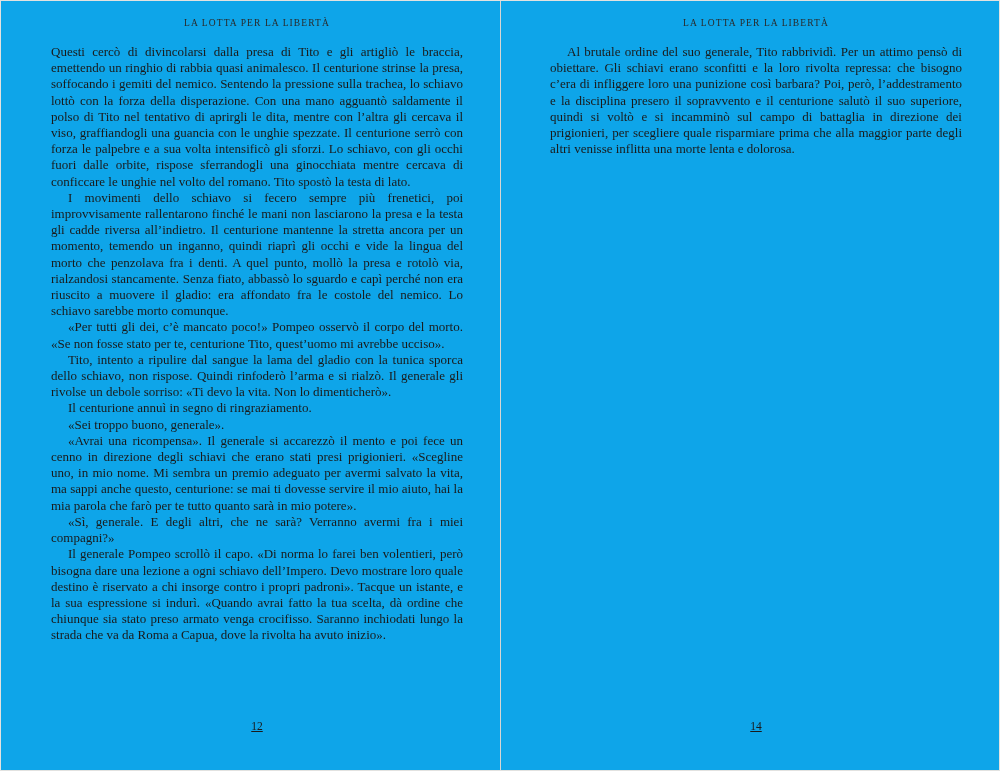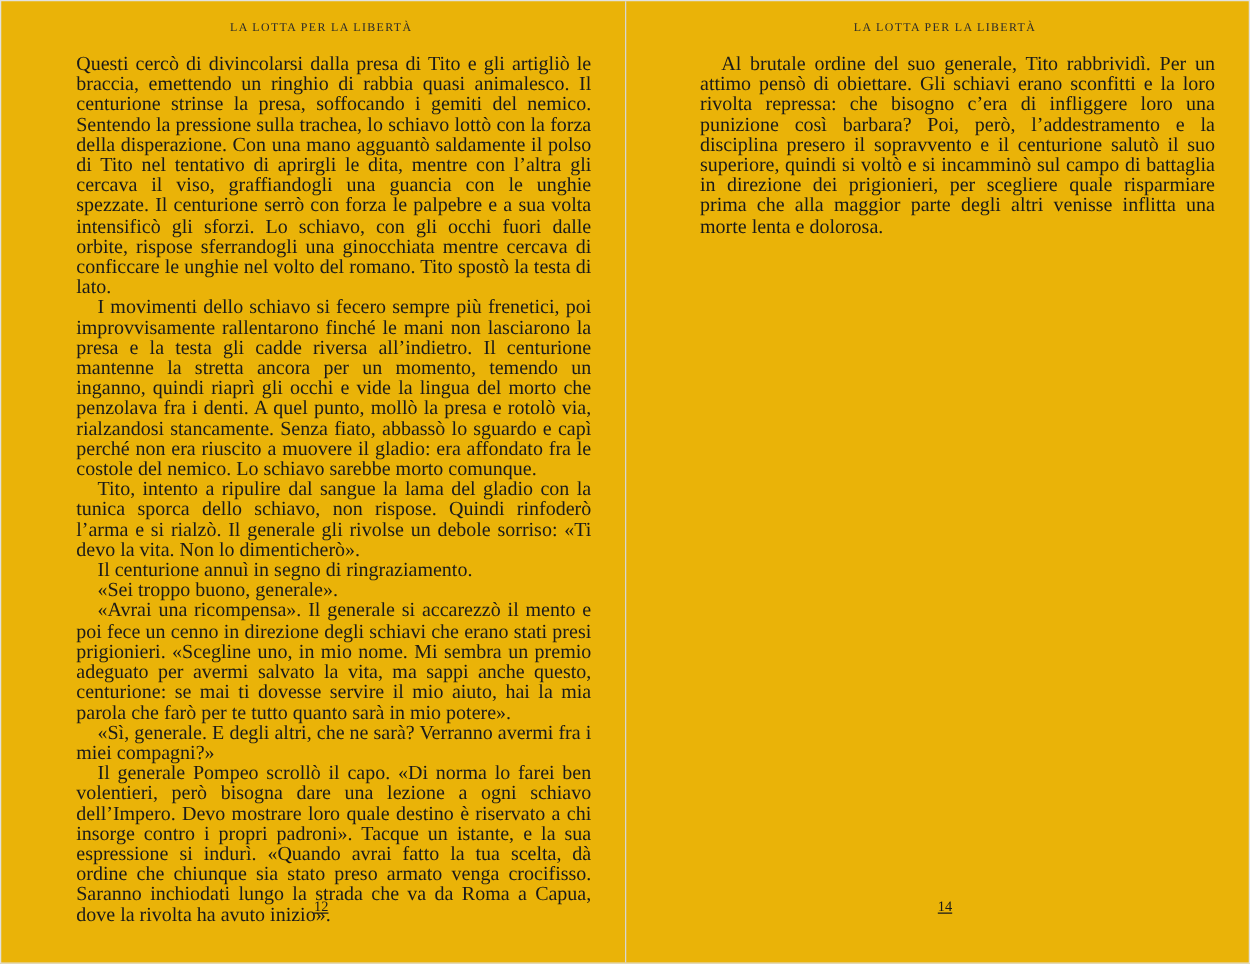--- a/index.html
+++ b/index.html
@@ -7,21 +7,21 @@
   body {
     background: #f5f5f3;
     font-family: "Liberation Serif", "DejaVu Serif", serif;
     color: #1a1a1a;
     -webkit-font-smoothing: antialiased;
   }
   .spread {
     position: relative;
     width: 1000px;
     height: 771px;
-    background: #eab308;
+    background: #0ea5e9;
     border: 1px solid #e2e2e0;
     display: flex;
   }
   .page {
     position: relative;
     width: 499px;
     height: 769px;
   }
   .gutter {
     position: absolute;
@@ -38,24 +38,24 @@
     width: 412px;
     text-align: center;
     font-size: 9.5px;
     letter-spacing: 1.1px;
     color: #2a2a2a;
     white-space: nowrap;
   }
   .text-block {
     position: absolute;
     top: 43px;
-    left: 60px;
+    left: 50px;
     width: 412px;
     text-align: justify;
-    font-size: 16px;
+    font-size: 13px;
     line-height: 16.2px;
     color: #1a1a1a;
   }
   .para { text-indent: 17px; }
   .para.no-indent { text-indent: 0; }
   .page-number {
     position: absolute;
     top: 719px;
     left: 50px;
     width: 412px;
@@ -69,20 +69,21 @@
 <body>
 
 <div class="spread">
 
   <div class="page page-left">
     <div class="running-header">LA LOTTA PER LA LIBERTÀ</div>
 
     <div class="text-block">
       <p class="para no-indent">Questi cercò di divincolarsi dalla presa di Tito e gli artigliò le braccia, emettendo un ringhio di rabbia quasi animalesco. Il centurione strinse la presa, soffocando i gemiti del nemico. Sentendo la pressione sulla trachea, lo schiavo lottò con la forza della disperazione. Con una mano agguantò saldamente il polso di Tito nel tentativo di aprirgli le dita, mentre con l’altra gli cercava il viso, graffiandogli una guancia con le unghie spezzate. Il centurione serrò con forza le palpebre e a sua volta intensificò gli sforzi. Lo schiavo, con gli occhi fuori dalle orbite, rispose sferrandogli una ginocchiata mentre cercava di conficcare le unghie nel volto del romano. Tito spostò la testa di lato.</p>
       <p class="para">I movimenti dello schiavo si fecero sempre più frenetici, poi improvvisamente rallentarono finché le mani non lasciarono la presa e la testa gli cadde riversa all’indietro. Il centurione mantenne la stretta ancora per un momento, temendo un inganno, quindi riaprì gli occhi e vide la lingua del morto che penzolava fra i denti. A quel punto, mollò la presa e rotolò via, rialzandosi stancamente. Senza fiato, abbassò lo sguardo e capì perché non era riuscito a muovere il gladio: era affondato fra le costole del nemico. Lo schiavo sarebbe morto comunque.</p>
+      <p class="para">«Per tutti gli dei, c’è mancato poco!» Pompeo osservò il corpo del morto. «Se non fosse stato per te, centurione Tito, quest’uomo mi avrebbe ucciso».</p>
       <p class="para">Tito, intento a ripulire dal sangue la lama del gladio con la tunica sporca dello schiavo, non rispose. Quindi rinfoderò l’arma e si rialzò. Il generale gli rivolse un debole sorriso: «Ti devo la vita. Non lo dimenticherò».</p>
       <p class="para">Il centurione annuì in segno di ringraziamento.</p>
       <p class="para">«Sei troppo buono, generale».</p>
       <p class="para">«Avrai una ricompensa». Il generale si accarezzò il mento e poi fece un cenno in direzione degli schiavi che erano stati presi prigionieri. «Scegline uno, in mio nome. Mi sembra un premio adeguato per avermi salvato la vita, ma sappi anche questo, centurione: se mai ti dovesse servire il mio aiuto, hai la mia parola che farò per te tutto quanto sarà in mio potere».</p>
       <p class="para">«Sì, generale. E degli altri, che ne sarà? Verranno avermi fra i miei compagni?»</p>
       <p class="para">Il generale Pompeo scrollò il capo. «Di norma lo farei ben volentieri, però bisogna dare una lezione a ogni schiavo dell’Impero. Devo mostrare loro quale destino è riservato a chi insorge contro i propri padroni». Tacque un istante, e la sua espressione si indurì. «Quando avrai fatto la tua scelta, dà ordine che chiunque sia stato preso armato venga crocifisso. Saranno inchiodati lungo la strada che va da Roma a Capua, dove la rivolta ha avuto inizio».</p>
     </div>
 
     <div class="page-number">12</div>
   </div>

